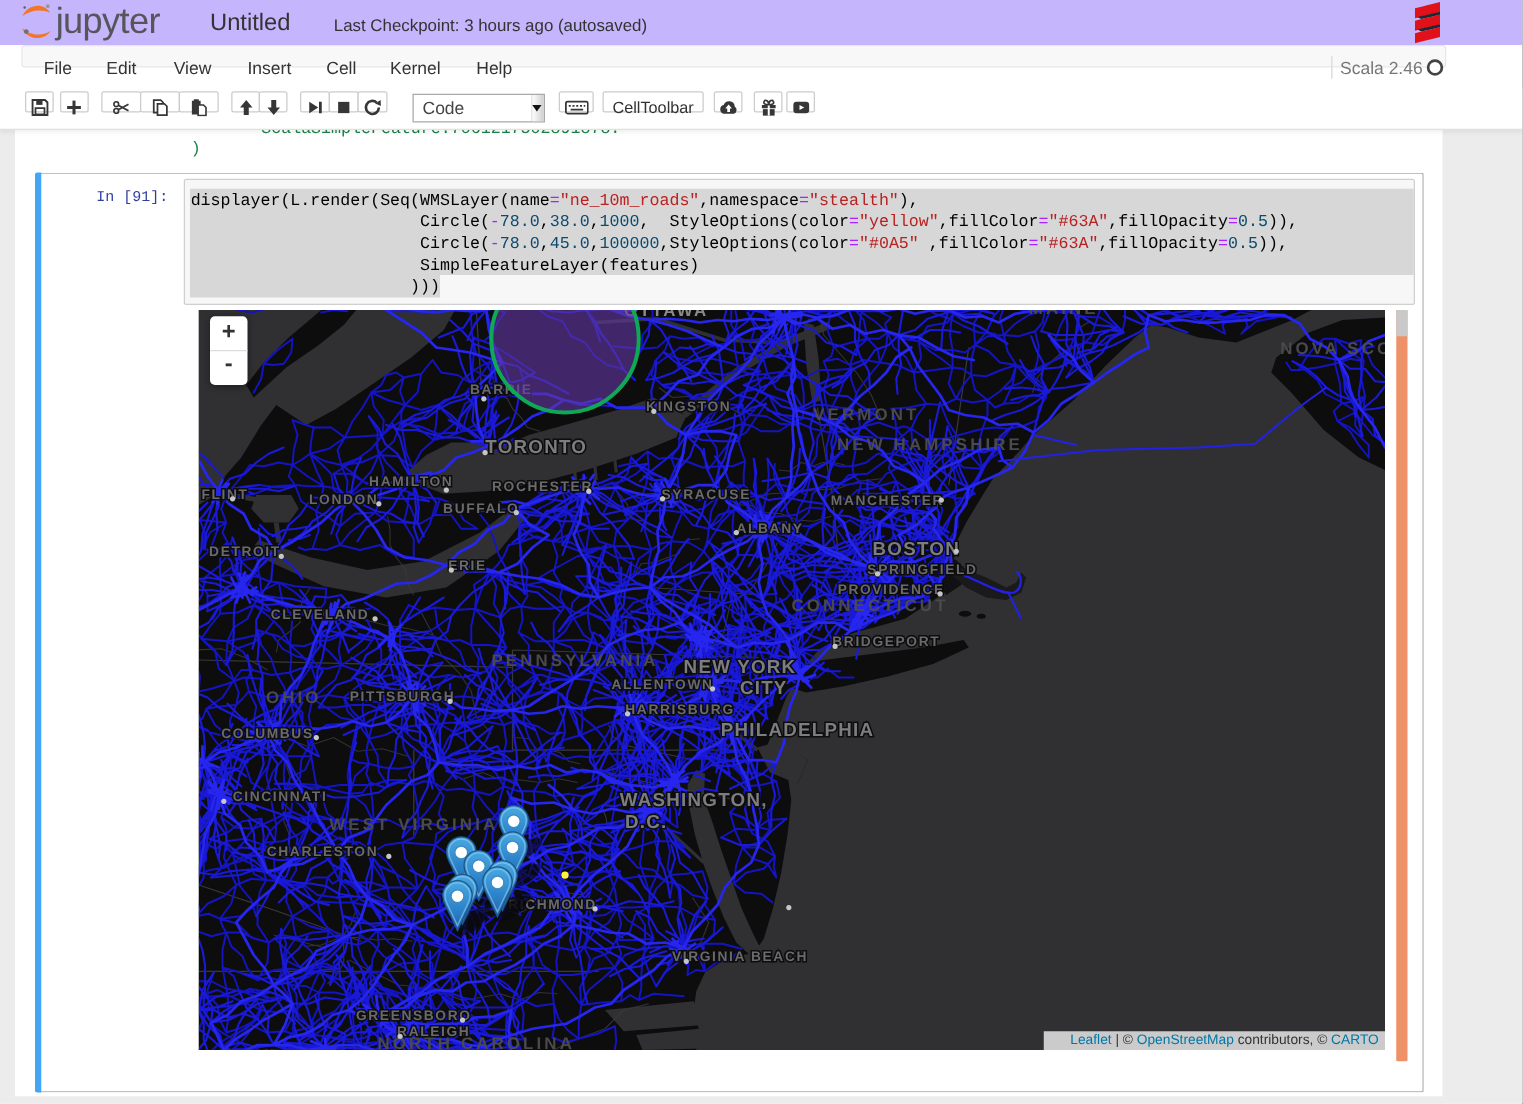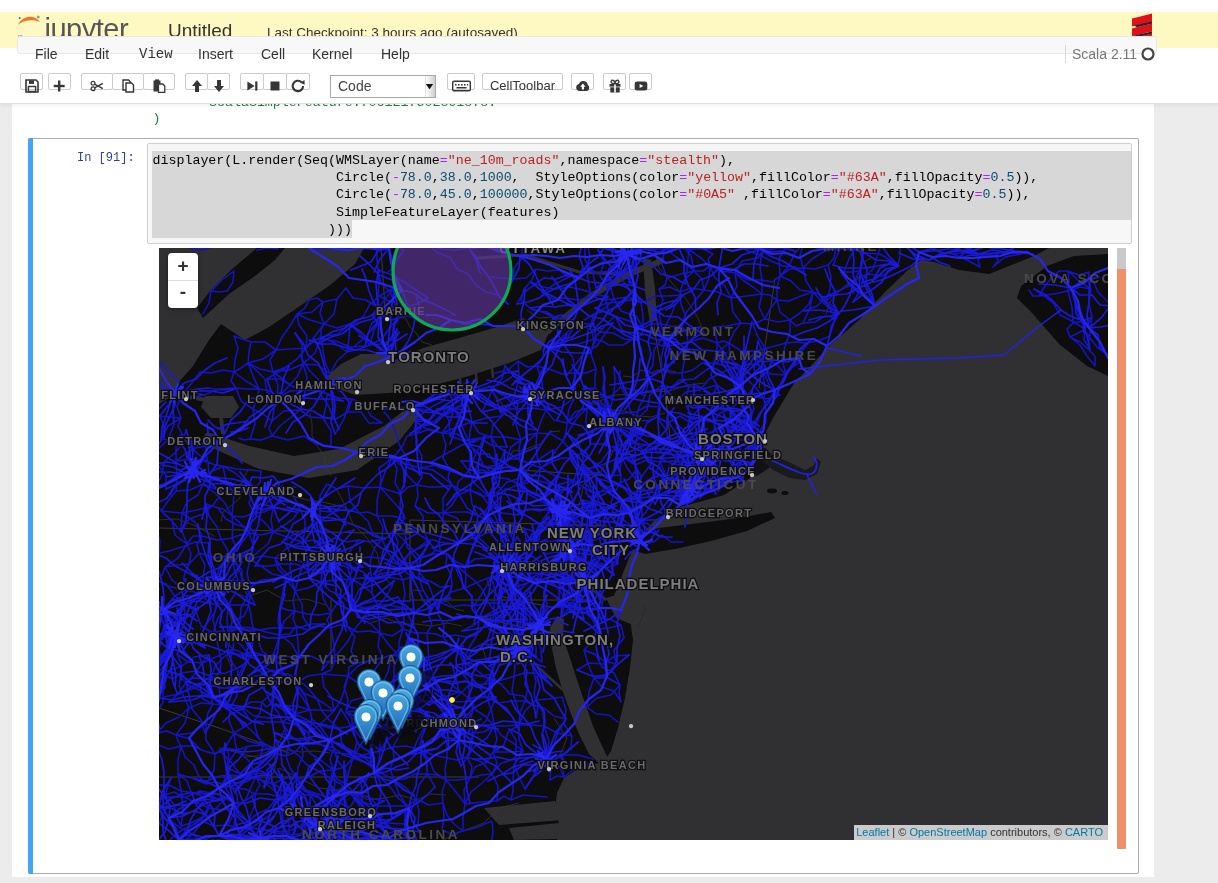--- a/index.html
+++ b/index.html
@@ -1,19 +1,19 @@
 <!DOCTYPE html>
 <html><head><meta charset="utf-8"><title>Untitled</title>
 <style>
 * { margin:0; padding:0; box-sizing:border-box; }
 html,body { width:1218px; height:883px; overflow:hidden; background:#fff;
   font-family:"Liberation Sans", sans-serif; }
 #page { position:relative; width:1218px; height:883px; }
 .abs { position:absolute; }
-#header { left:0; top:12px; width:1218px; height:36px; background:#fef9c3; z-index:30; }
+#header { left:0; top:0; width:1218px; height:36px; background:#c4b5fd; z-index:30; }
 #menuband { left:17px; top:36px; width:1140px; height:18px; background:#f8f8f8;
   border:1px solid #e7e7e7; border-radius:3px; z-index:30; }
 .mitem { position:absolute; top:0; line-height:34px; font-size:14px; color:#333; }
 #toolband { left:0; top:71px; width:1218px; height:33px; background:#fff;
   border-bottom:1px solid #e0e0e0; box-shadow:0 2px 3px rgba(0,0,0,0.05); z-index:30; }
 .tbtn { position:absolute; top:1.5px; height:17px; background:#fff; border:1px solid #cccccc;
   border-radius:2px; display:flex; justify-content:center; }
 #nbarea { left:0; top:104px; width:1218px; height:779px; background:#ececec; z-index:1; }
 #container { left:12px; top:104px; width:1142px; height:773px; background:#fff; z-index:2; }
 #cell { left:28px; top:137.5px; width:1111px; height:736px; border:1px solid #ababab;
@@ -29,21 +29,21 @@
 #code { left:152.5px; top:151.8px; z-index:6; font-family:"Liberation Mono",monospace;
   font-size:13.3px; line-height:17.33px; white-space:pre; color:#000; }
 #code .s { color:#ba2121; } #code .n { color:#0c4a6e; } #code .o { color:#aa22ff; }
 #mapbox { left:159px; top:247.5px; width:949px; height:592px; z-index:6; overflow:hidden; background:#0d0d0e; }
 #zoomctl { left:168px; top:252.5px; width:30px; height:55px; z-index:8; background:#fff;
   border-radius:4px; box-shadow:0 1px 5px rgba(0,0,0,0.4); font-family:"Liberation Sans",sans-serif; }
 #zoomctl .zb { width:30px; height:27px; text-align:center; font-size:19px; font-weight:bold;
   color:#333; line-height:26px; }
 #zoomctl .zb+.zb { border-top:1px solid #ddd; line-height:22px; }
 #attrib { right:0; bottom:0; z-index:8; background:rgba(255,255,255,0.75); font-size:11px;
-  color:#333; padding:1px 5px 2px 2px; line-height:12px; }
+  color:#333; padding:1px 5px 2px 21px; line-height:12px; }
 #attrib a { color:#0078a8; text-decoration:none; }
 #scrollstrip { left:1116.5px; top:247.5px; width:9px; height:601px; background:#ee9068; z-index:7; border-radius:1px; }
 #scrollthumb { left:1116.5px; top:247.5px; width:9px; height:21px; background:#c9c9c9; z-index:8; }
 .green { font-family:"Liberation Mono",monospace; font-size:13.3px; color:#1d8348; }
 </style></head>
 <body>
 <div id="page">
   <div class="abs" id="nbarea"></div>
   <div class="abs" id="container"></div>
 
@@ -240,27 +240,27 @@
           <path d="M1 5.5 C8 3.8 15 2 21 0.5 L21 8.5 C15 10 8 11.8 1 13.5 z" fill="#e01119"></path>
           <path d="M21 8.3 C14 10 7 11.6 3 12.6 L6 14.2 C11 13.2 16 11.8 21 10.8 z" fill="#1c2833"></path>
           <path d="M1 15.5 C8 13.8 15 12 21 10.6 L21 18.6 C15 20 8 21.8 1 23.5 z" fill="#e01119"></path>
           <path d="M21 18.4 C14 20 7 21.6 3 22.6 L6 24.2 C11 23.2 16 21.8 21 20.8 z" fill="#1c2833"></path>
           <path d="M1 25.5 C8 23.8 15 22 21 20.6 L21 28.6 C15 30 8 31.8 1 33.5 z" fill="#e01119"></path>
         </svg></div>
   </div>
   <div class="abs" id="menuband">
     <span class="mitem" style="left:17px;">File</span>
     <span class="mitem" style="left:67px;">Edit</span>
-    <span class="mitem" style="left:121px;font-family:Liberation Mono, monospace;">View</span>
+    <span class="mitem" style="left:121px;">View</span>
     <span class="mitem" style="left:180px;">Insert</span>
     <span class="mitem" style="left:243px;">Cell</span>
     <span class="mitem" style="left:294px;">Kernel</span>
     <span class="mitem" style="left:363px;">Help</span>
     <span class="abs" style="left:1047px;top:8px;width:1px;height:18px;background:#d8d8d8;"></span>
-    <span class="mitem" style="left:1054px;color:#777;">Scala 2.11</span>
+    <span class="mitem" style="left:1054px;color:#777;">Scala 2.46</span>
     <svg class="abs" style="left:1119px;top:6px;" width="22" height="22" viewBox="0 0 22 22">
       <circle cx="11" cy="11" r="5.5" fill="#fff" stroke="#444" stroke-width="2.2"></circle>
       </svg>
   </div>
   <div class="abs" id="toolband">
     <div class="tbtn" style="left:20px;width:23px;">
         <span style="margin-top:5px"><svg width="14" height="14" viewBox="0 0 14 14" fill="#363636">
             <path d="M1 1h10l2 2v10H1z" fill="none" stroke="#363636" stroke-width="1.6"></path>
             <rect x="4" y="1.5" width="5" height="3.4"></rect>
             <rect x="3.4" y="7.5" width="7.2" height="5" fill="none" stroke="#363636" stroke-width="1.4"></rect>

